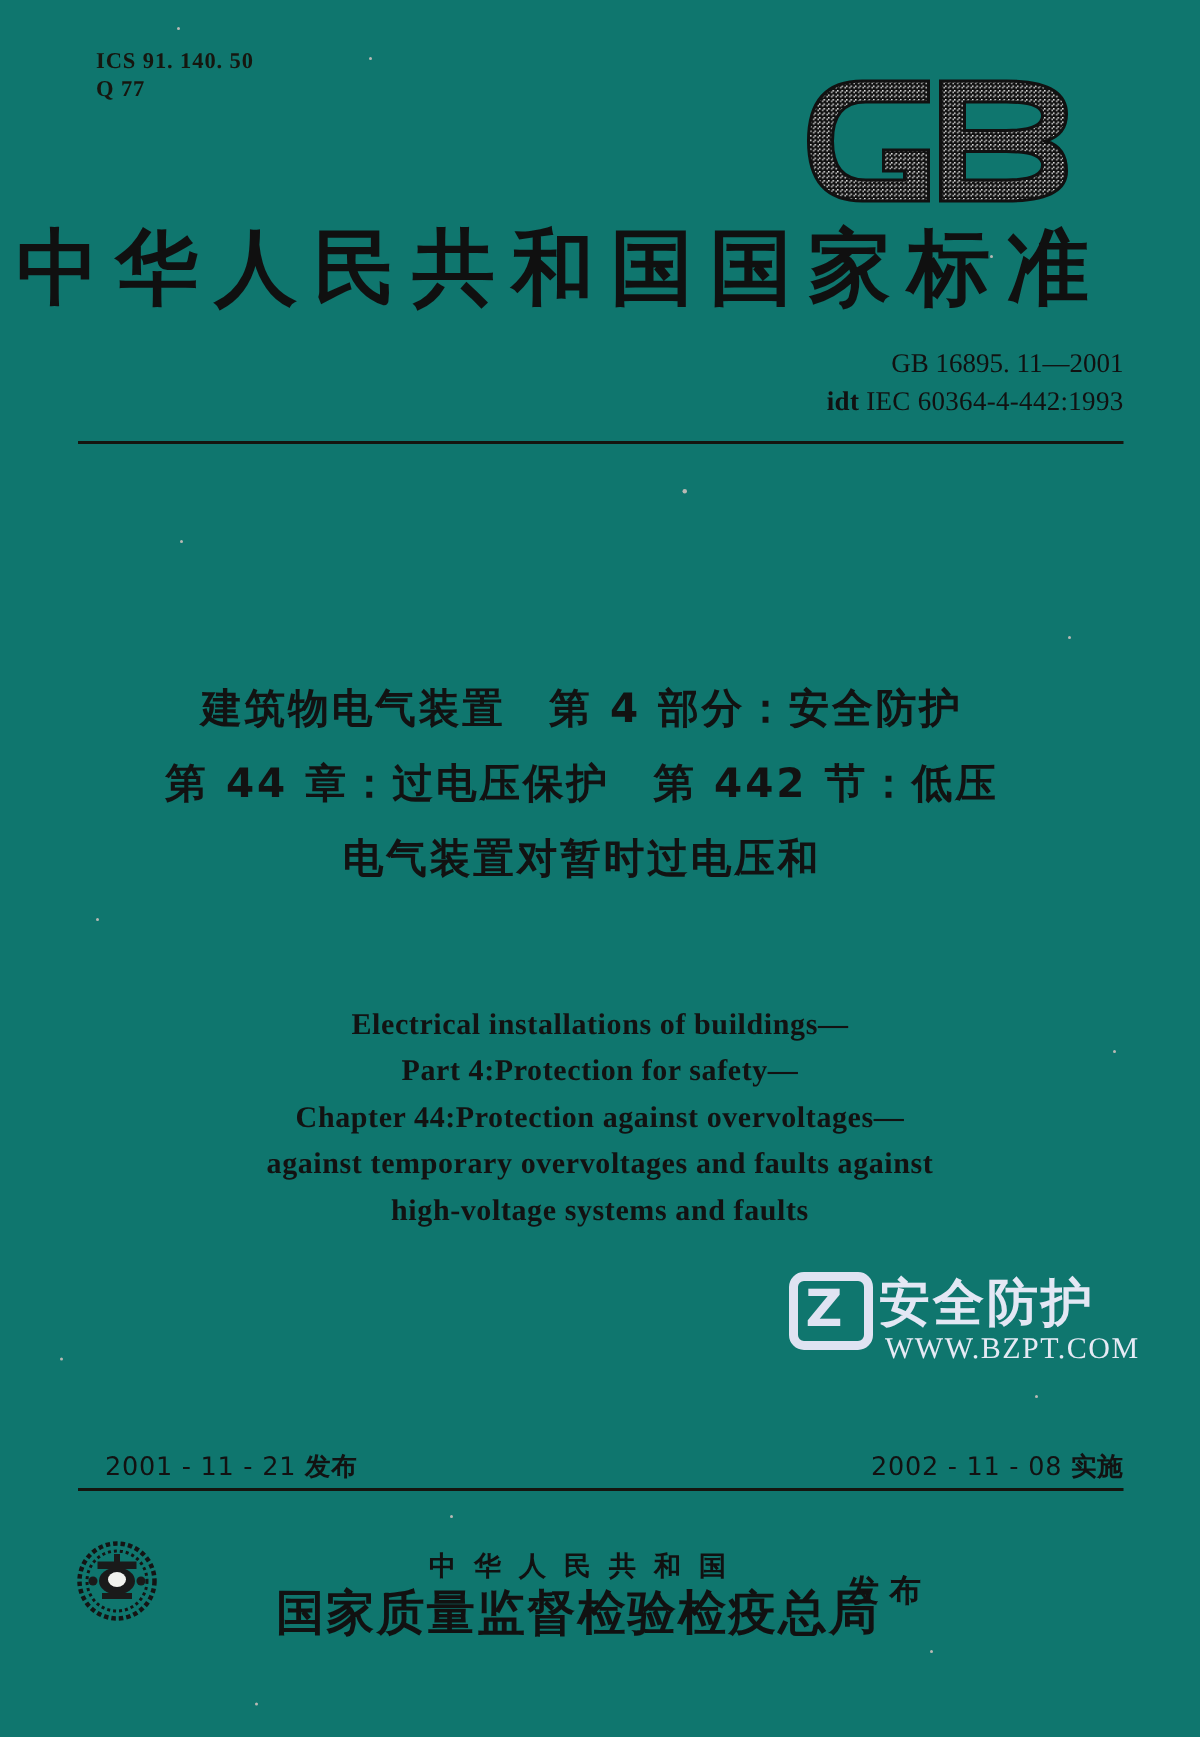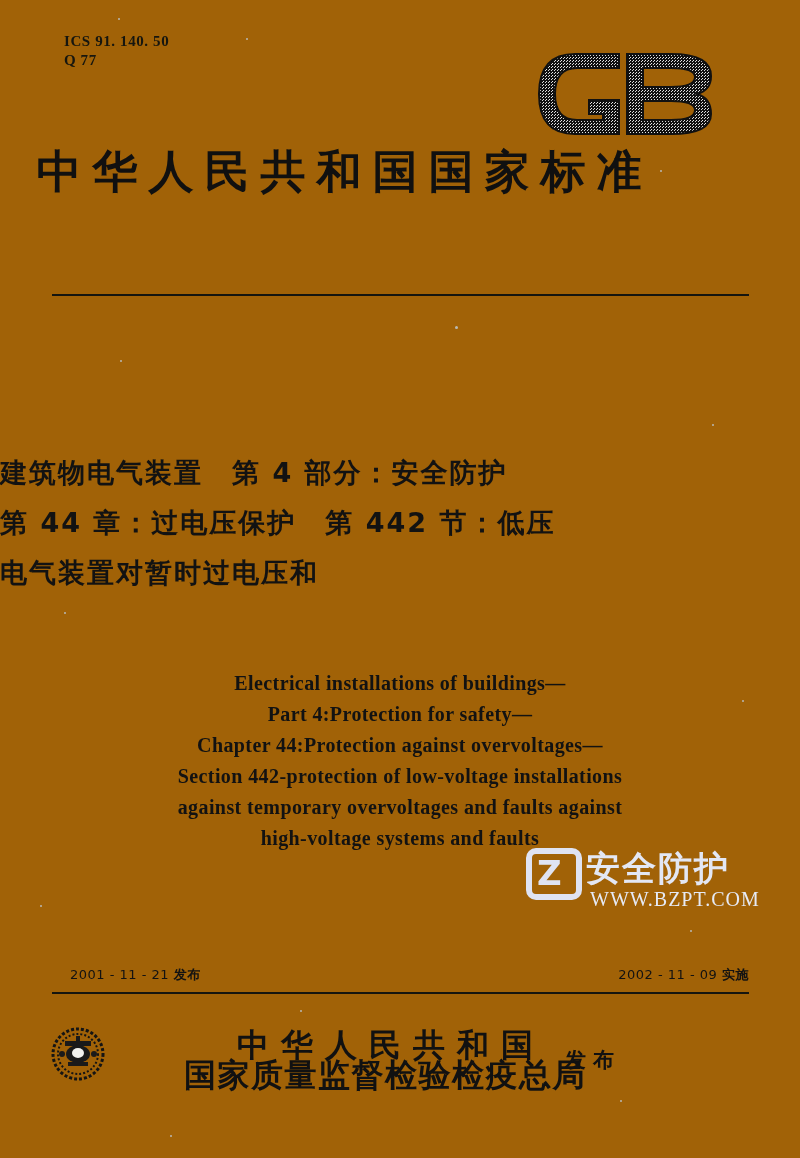--- a/index.html
+++ b/index.html
@@ -4,21 +4,21 @@
 <style>
   html, body {
     margin: 0;
     padding: 0;
     background: #ffffff;
   }
   .page {
     position: relative;
     width: 800px;
     height: 1158px;
-    background: #a16207;
+    background: #0f766e;
     overflow: hidden;
     font-family: "Liberation Serif", "DejaVu Serif", serif;
     color: #111111;
   }
 
   
   .speckle {
     position: absolute;
     background: #b9b9b4;
     border-radius: 50%;
@@ -49,21 +49,21 @@
 
   
   .national-title {
     position: absolute;
     left: 0;
     top: 142px;
     width: 678px;
     text-align: center;
     font-family: "DejaVu Serif", "Liberation Serif", serif;
     font-weight: bold;
-    font-size: 45px;
+    font-size: 55px;
     letter-spacing: 11px;
     text-indent: 11px;
     color: #101010;
     white-space: nowrap;
   }
 
   
   .std-number {
     position: absolute;
     right: 51px;
@@ -91,21 +91,21 @@
   }
   .rule-top { top: 294px; }
   .rule-bottom { top: 992px; height: 2px; }
 
   
   .cn-title {
     position: absolute;
     left: 0;
     top: 448px;
     width: 776px;
-    text-align: left;
+    text-align: center;
     font-family: "DejaVu Sans", "Liberation Sans", sans-serif;
     font-weight: bold;
     font-size: 27px;
     line-height: 50px;
     letter-spacing: 2px;
     color: #121212;
     white-space: nowrap;
   }
 
   
@@ -176,21 +176,21 @@
   }
 
   
   .date-row {
     position: absolute;
     left: 52px;
     top: 966px;
     width: 697px;
     height: 26px;
     font-family: "DejaVu Sans", "Liberation Sans", sans-serif;
-    font-size: 13px;
+    font-size: 17px;
     color: #121212;
     white-space: nowrap;
   }
   .date-left { position: absolute; left: 18px; top: 0; letter-spacing: 0.5px; }
   .date-right { position: absolute; right: 0px; top: 0; letter-spacing: 0.5px; }
   .date-cn { font-weight: bold; }
 
   
   .emblem {
     position: absolute;
@@ -205,21 +205,21 @@
     position: absolute;
     left: 175px;
     top: 1030px;
     width: 420px;
     font-family: "DejaVu Sans", "Liberation Sans", sans-serif;
     font-weight: bold;
     color: #111111;
     white-space: nowrap;
   }
   .issuer-line1 {
-    font-size: 32px;
+    font-size: 18px;
     letter-spacing: 12px;
     text-indent: 12px;
     line-height: 30px;
     text-align: center;
   }
   .issuer-line2 {
     font-size: 32px;
     letter-spacing: 1.5px;
     line-height: 30px;
     text-align: center;
@@ -273,49 +273,52 @@
       <path d="M88 6 L44 6 Q8 6 8 46 Q8 86 44 86 L88 86 L88 52 L58 52 L58 66 L72 66 L72 72 L46 72 Q24 72 24 46 Q24 20 46 20 L88 20 Z" fill="url(#grain)" stroke="#111" stroke-width="2"></path>
 
       <path d="M96 6 L140 6 Q180 6 180 28 Q180 42 166 46 Q180 50 180 66 Q180 86 140 86 L96 86 Z
                M112 20 L112 39 L140 39 Q164 39 164 29 Q164 20 140 20 Z
                M112 53 L112 72 L140 72 Q164 72 164 62 Q164 53 140 53 Z" fill="url(#grain)" stroke="#111" stroke-width="2" fill-rule="evenodd"></path>
     </svg>
   </div>
 
   <div class="national-title">中华人民共和国国家标准</div>
 
+  <div class="std-number">
+    <div>GB 16895. 11—2001</div>
+    <div class="idt-line"><span>idt</span> <span class="idt-rest">IEC 60364-4-442:1993</span></div>
+  </div>
 
   <div class="rule rule-top"></div>
   <div class="rule rule-bottom"></div>
 
   <div class="cn-title">
     <div>建筑物电气装置　第 4 部分：安全防护</div>
     <div>第 44 章：过电压保护　第 442 节：低压</div>
     <div>电气装置对暂时过电压和</div>
   </div>
 
   <div class="en-title">
     <div>Electrical installations of buildings—</div>
     <div>Part 4:Protection for safety—</div>
     <div>Chapter 44:Protection against overvoltages—</div>
-    <div>Section 442-protection of low-voltage installations</div>
     <div>against temporary overvoltages and faults against</div>
     <div>high-voltage systems and faults</div>
   </div>
 
   <div class="watermark">
     <div class="wm-logo"></div>
     <div class="wm-z">Z</div>
     <div class="wm-cn">安全防护</div>
     <div class="wm-url">WWW.BZPT.COM</div>
   </div>
 
   <div class="date-row">
     <div class="date-left"><span>2001 - 11 - 21</span> <span class="date-cn">发布</span></div>
-    <div class="date-right"><span>2002 - 11 - 09</span> <span class="date-cn">实施</span></div>
+    <div class="date-right"><span>2002 - 11 - 08</span> <span class="date-cn">实施</span></div>
   </div>
 
   <div class="emblem">
     <svg viewBox="0 0 54 54" width="54" height="54" aria-hidden="true">
       <circle cx="27" cy="27" r="25" fill="none" stroke="#141414" stroke-width="3" stroke-dasharray="3 2"></circle>
       <circle cx="27" cy="27" r="20" fill="none" stroke="#141414" stroke-width="2" stroke-dasharray="2 2"></circle>
       <ellipse cx="27" cy="27" rx="12" ry="9" fill="#1a1a1a"></ellipse>
       <ellipse cx="27" cy="26" rx="6" ry="5" fill="#f2f2ee"></ellipse>
       <rect x="14" y="14" width="26" height="5" fill="#1a1a1a"></rect>
       <rect x="17" y="35" width="20" height="4" fill="#1a1a1a"></rect>

